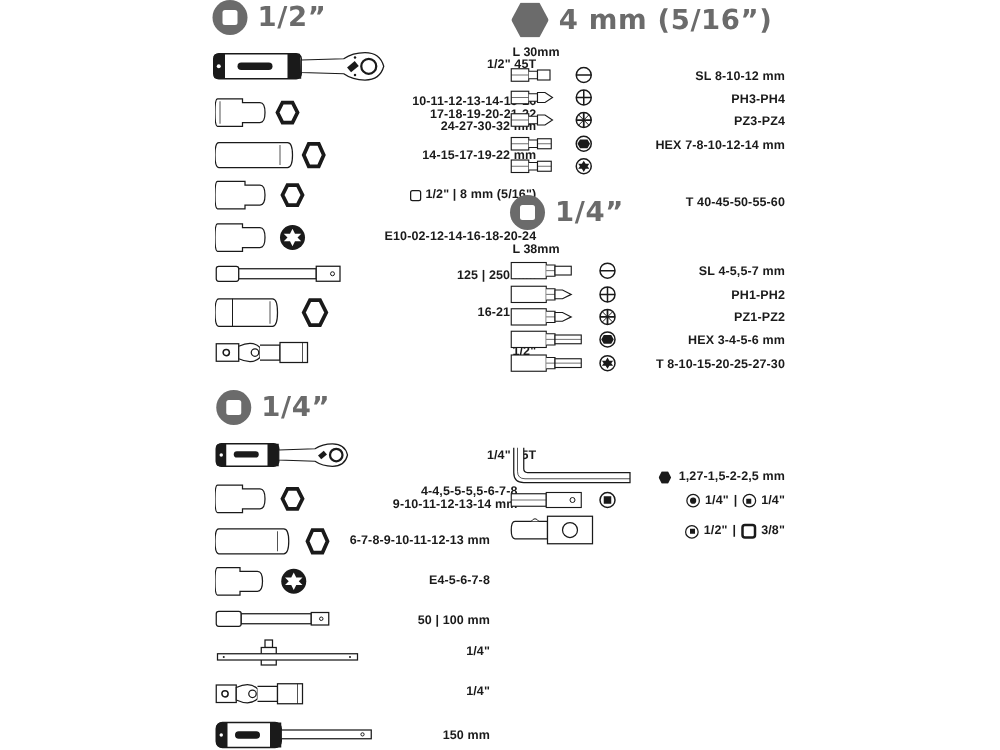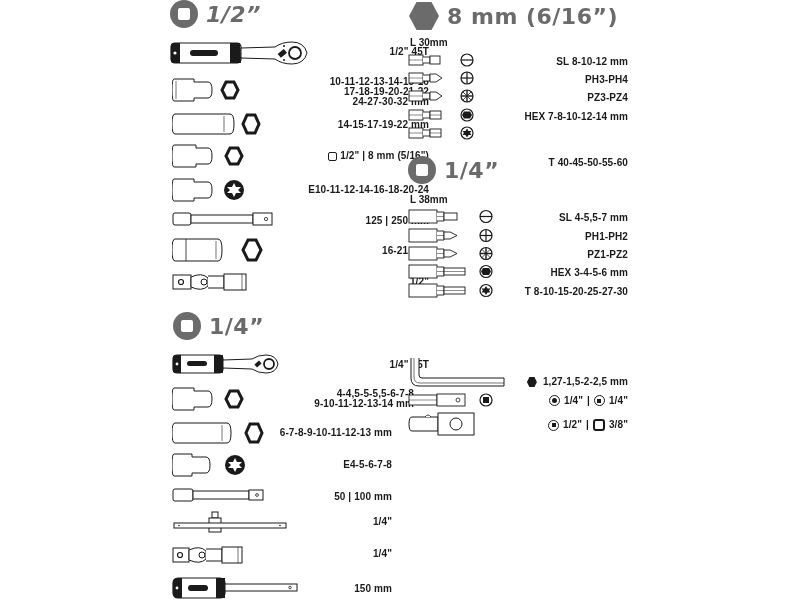--- a/index.html
+++ b/index.html
@@ -10,21 +10,21 @@
   .sq-badge i { width:12px; height:12px; background:#fff; border-radius:2px; display:block; }
   .hex-badge { width:30px; height:28px; background:#6b6b6b; clip-path:polygon(25% 0,75% 0,100% 50%,75% 100%,25% 100%,0 50%); }
   .lbl { position:absolute; font-family:"Liberation Sans", sans-serif; font-size:10px; line-height:10px; text-align:right; white-space:nowrap; color:#1a1a1a; font-weight:bold; letter-spacing:0.1px; }
   .lbl-l { position:absolute; font-family:"Liberation Sans", sans-serif; font-size:10px; line-height:10px; white-space:nowrap; color:#1a1a1a; font-weight:bold; }
   .icon { position:absolute; }
   svg { display:block; }
 </style>
 </head>
 <body>
 
-<div class="hdr" style="left:170px; top:0px;font-style:italic;">
+<div class="hdr" style="left:170px; top:0px;">
   <div class="sq-badge">
       <i></i>
     </div>
   <span class="hdr-txt">1/2”</span>
 </div>
 
 <div class="icon" style="left:170px; top:40px;">
   <svg width="150" height="26" viewBox="0 0 150 26">
     <rect x="1" y="3" width="70" height="20" rx="4" fill="#fff" stroke="#1a1a1a" stroke-width="1.2"></rect>
     <path d="M1 5 Q1 3 4 3 L10 3 L10 23 L4 23 Q1 23 1 21 Z" fill="#1a1a1a"></path>
@@ -73,21 +73,21 @@
   <span>1/2" | 8 mm (5/16")</span>
 </div>
 
 <div class="icon" style="left:172px; top:177px;">
   <svg width="75" height="26" viewBox="0 0 75 26">
     <path d="M2 2 L22 2 L22 5 L36 5 Q40 5 40 13 Q40 21 36 21 L22 21 L22 24 L2 24 Q0 24 0 13 Q0 2 2 2Z" fill="#fff" stroke="#1a1a1a" stroke-width="1"></path>
     <circle cx="62" cy="13" r="10" fill="#1a1a1a"></circle>
     <path d="M62 6 L64 10 L69 10 L66 13 L69 16 L64 16 L62 20 L60 16 L55 16 L58 13 L55 10 L60 10Z" fill="#fff"></path>
   </svg>
 </div>
-<div class="lbl" style="right:371px; top:185px;">E10-11-12-14-16-18-20-24</div>
+<div class="lbl" style="right:371px; top:185px;">E10-02-12-14-16-18-20-24</div>
 
 <div class="icon" style="left:172px; top:210px;">
   <svg width="110" height="18" viewBox="0 0 110 18">
     <rect x="1" y="3" width="18" height="12" rx="2" fill="#fff" stroke="#1a1a1a" stroke-width="1"></rect>
     <rect x="19" y="5" width="62" height="8" fill="#fff" stroke="#1a1a1a" stroke-width="1"></rect>
     <rect x="81" y="3" width="19" height="12" fill="#fff" stroke="#1a1a1a" stroke-width="1"></rect>
     <circle cx="94" cy="9" r="1.6" fill="none" stroke="#1a1a1a" stroke-width="0.8"></circle>
   </svg>
 </div>
 <div class="lbl" style="right:371px; top:216px;">125 | 250 mm</div>
@@ -207,21 +207,21 @@
     <rect x="16" y="9" width="20" height="6" rx="3" fill="#1a1a1a"></rect>
     <circle cx="5" cy="12" r="1.4" fill="#fff"></circle>
     <rect x="53" y="8" width="72" height="7" fill="#fff" stroke="#1a1a1a" stroke-width="1"></rect>
     <circle cx="118" cy="11.5" r="1.3" fill="none" stroke="#1a1a1a" stroke-width="0.8"></circle>
   </svg>
 </div>
 <div class="lbl" style="right:408px; top:584px;">150 mm</div>
 
 <div class="hdr" style="left:409px; top:2px;">
   <div class="hex-badge"></div>
-  <span class="hdr-txt">8 mm (6/16”)</span>
+  <span class="hdr-txt">4 mm (5/16”)</span>
 </div>
 <div class="lbl-l" style="left:410px; top:38px;">L 30mm</div>
 
 <div class="icon" style="left:408px; top:53px;">
   <svg width="70" height="14" viewBox="0 0 70 14">
     <rect x="1" y="2" width="14" height="10" fill="#fff" stroke="#1a1a1a" stroke-width="0.9"></rect>
     <line x1="1" y1="7" x2="15" y2="7" stroke="#1a1a1a" stroke-width="0.5"></line>
     <path d="M15 4 L22 4 L22 10 L15 10" fill="#fff" stroke="#1a1a1a" stroke-width="0.9"></path>
     <rect x="22" y="3" width="10" height="8" fill="#fff" stroke="#1a1a1a" stroke-width="0.9"></rect>
     <circle cx="59" cy="7" r="6" fill="#fff" stroke="#1a1a1a" stroke-width="1.2"></circle>

